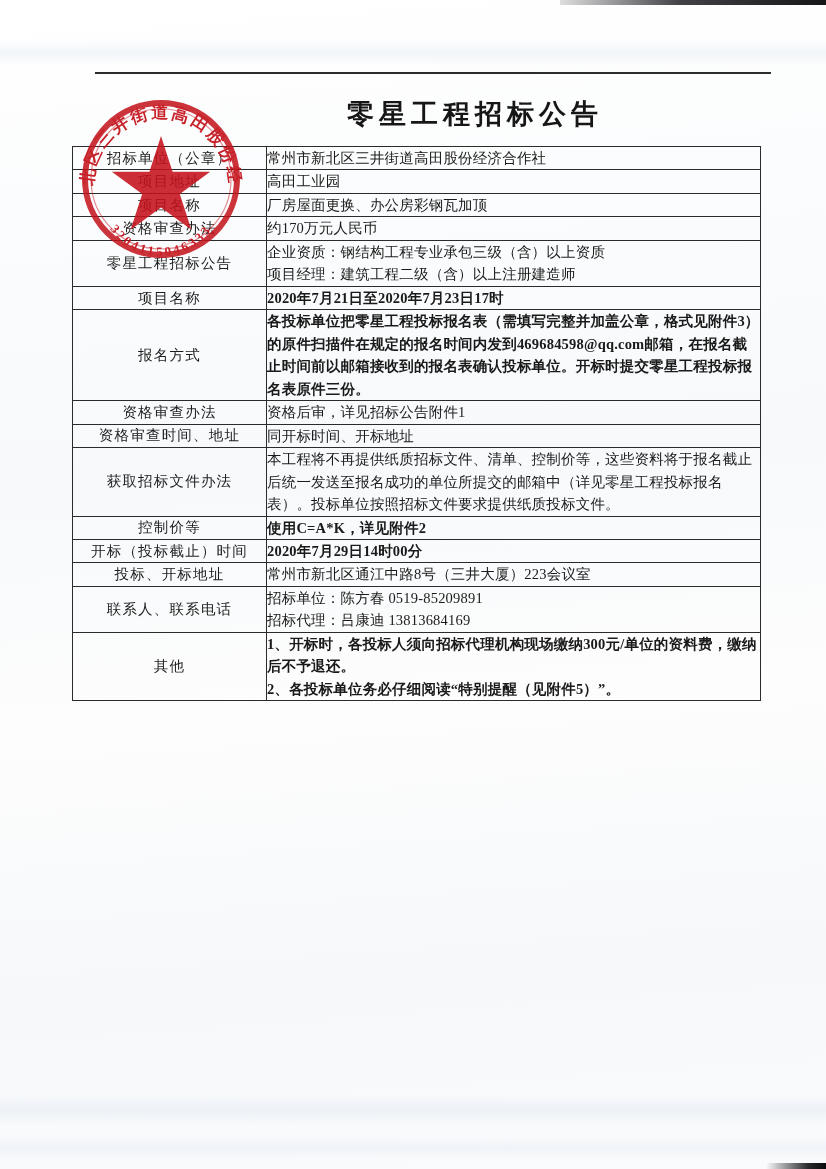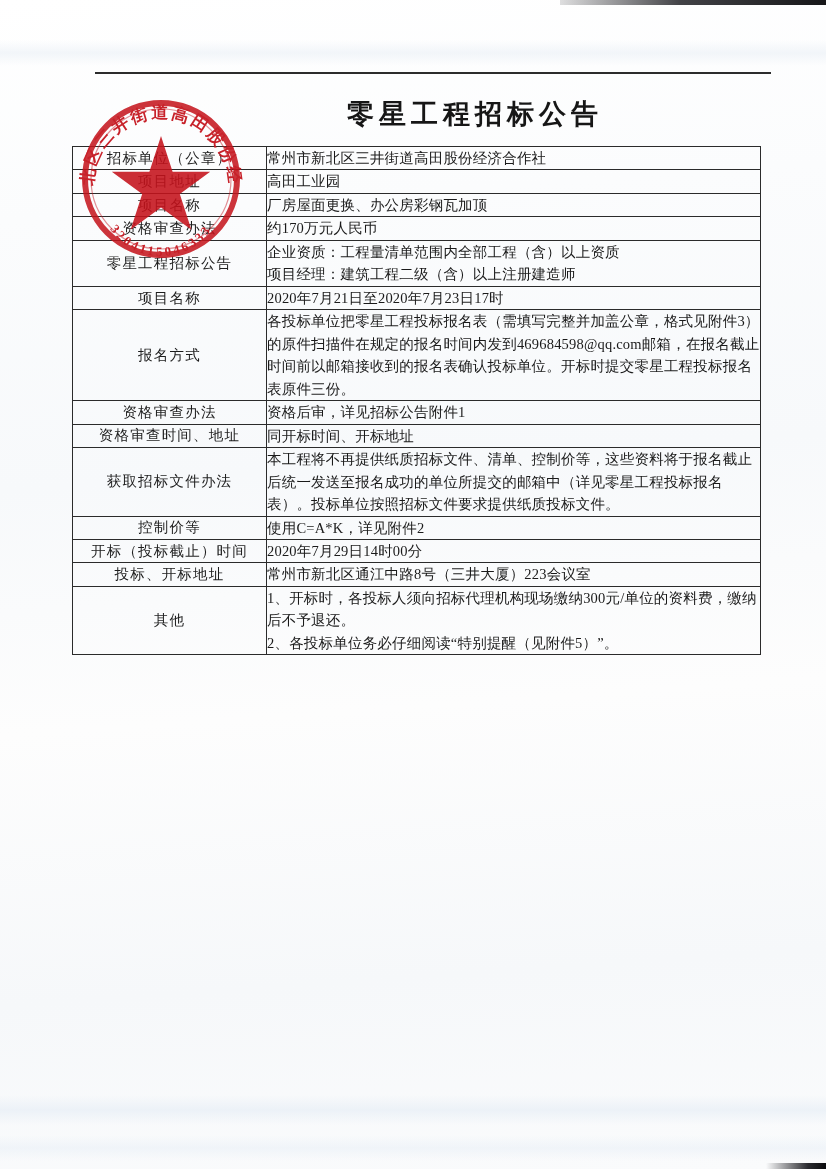--- a/index.html
+++ b/index.html
@@ -84,21 +84,21 @@
     color: #1d1d1d;
   }
   td.val {
     padding: 7px 4px 7px 9px;
     font-size: 14.5px;
     line-height: 1.55;
     color: #1a1a1a;
     letter-spacing: 0.2px;
   }
   td.val .ln { display: block; white-space: nowrap; }
-  td.val .bold { font-weight: normal; }
+  td.val .bold { font-weight: bold; }
   .wrapline { white-space: normal !important; }
 
   
   .seal {
     position: absolute;
     left: 68px;
     top: 86px;
     width: 186px;
     height: 186px;
     pointer-events: none;
@@ -148,21 +148,21 @@
         </tr>
         <tr>
           <td class="lbl">资格审查办法</td>
           <td class="val">
             <span class="ln">约170万元人民币</span>
           </td>
         </tr>
         <tr>
           <td class="lbl">零星工程招标公告</td>
           <td class="val">
-            <span class="ln">企业资质：工程量清单范围内全部工程（含）以上资质</span>
+            <span class="ln">企业资质：钢结构工程专业承包三级（含）以上资质</span>
             <span class="ln">项目经理：建筑工程二级（含）以上注册建造师</span>
           </td>
         </tr>
         <tr>
           <td class="lbl">项目名称</td>
           <td class="val">
             <span class="ln bold">2020年7月21日至2020年7月23日17时</span>
           </td>
         </tr>
         <tr>
@@ -198,20 +198,27 @@
         <tr>
           <td class="lbl">开标（投标截止）时间</td>
           <td class="val">
             <span class="ln bold">2020年7月29日14时00分</span>
           </td>
         </tr>
         <tr>
           <td class="lbl">投标、开标地址</td>
           <td class="val">
             <span class="ln">常州市新北区通江中路8号（三井大厦）223会议室</span>
+          </td>
+        </tr>
+        <tr>
+          <td class="lbl">联系人、联系电话</td>
+          <td class="val">
+            <span class="ln">招标单位：陈方春 0519-85209891</span>
+            <span class="ln">招标代理：吕康迪 13813684169</span>
           </td>
         </tr>
         <tr>
           <td class="lbl">其他</td>
           <td class="val">
             <span class="ln bold wrapline">1、开标时，各投标人须向招标代理机构现场缴纳300元/单位的资料费，缴纳后不予退还。</span>
             <span class="ln bold wrapline">2、各投标单位务必仔细阅读“特别提醒（见附件5）”。</span>
           </td>
         </tr>
       </tbody>

